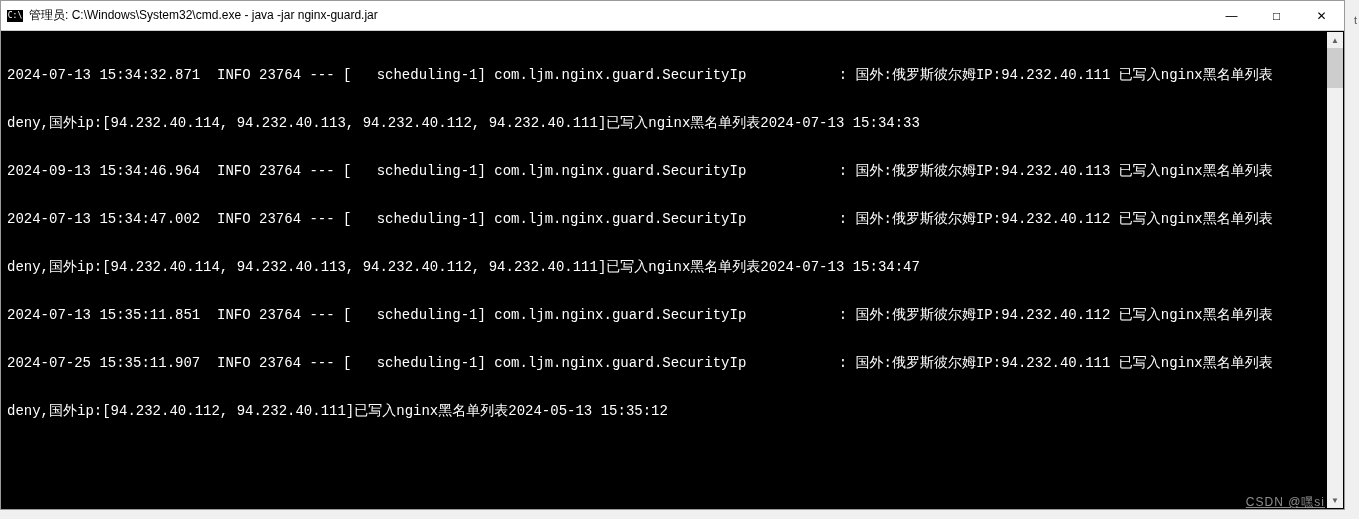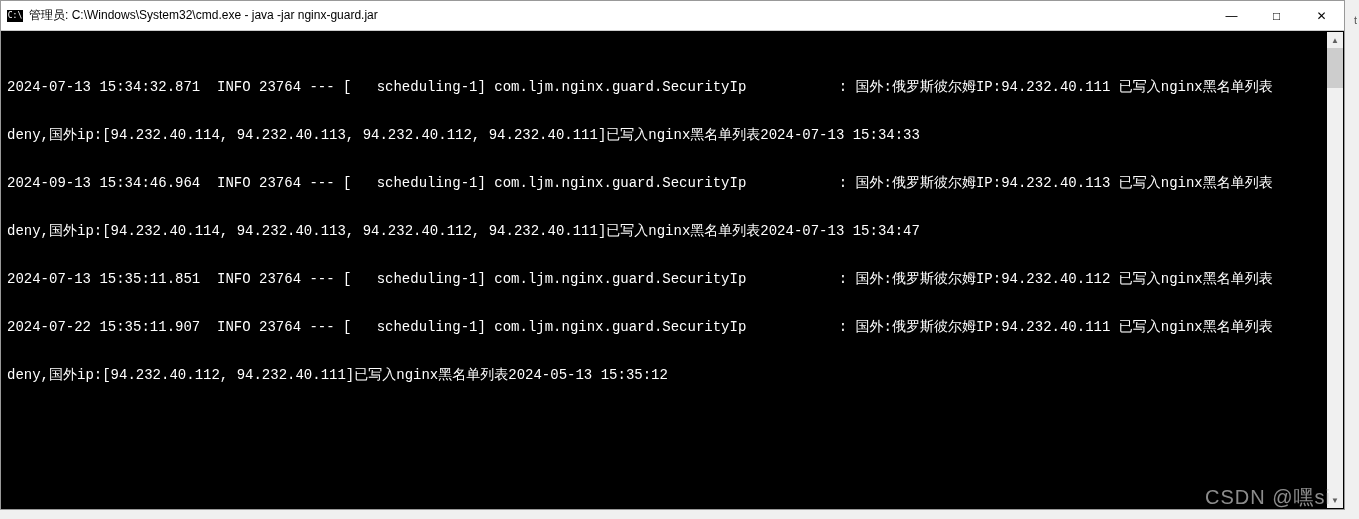--- a/index.html
+++ b/index.html
@@ -62,21 +62,21 @@
       font-size: 12px;
       font-family: "Segoe UI Symbol", sans-serif;
       cursor: pointer;
     }
     .terminal {
       background: #000000;
       color: #ffffff;
       font-family: "NSimSun", "SimSun", "Courier New", monospace;
       font-size: 14px;
       line-height: 16px;
-      padding: 16px 6px;
+      padding: 4px 6px;
       height: calc(100% - 30px);
       overflow: hidden;
       white-space: pre;
       letter-spacing: 0;
       position: relative;
     }
     .terminal-line {
       white-space: pre;
     }
     .scrollbar {
@@ -104,27 +104,28 @@
     }
     .scroll-thumb {
       position: absolute;
       top: 16px;
       width: 16px;
       height: 40px;
       background: #cdcdcd;
     }
     .watermark {
       position: absolute;
-      right: 28px;
+      right: 34px;
       bottom: 8px;
       color: rgba(200, 200, 200, 0.7);
-      font-size: 20px;
+      font-size: 12px;
       font-family: "Microsoft YaHei", sans-serif;
       letter-spacing: 1px;
       pointer-events: none;
+      text-decoration: underline;
     }
     .side-char {
       position: absolute;
       right: 2px;
       top: 14px;
       font-size: 11px;
       color: #555;
     }
   </style>
 </head>
@@ -140,23 +141,24 @@
       <div class="win-btn">—</div>
       <div class="win-btn">□</div>
       <div class="win-btn close">✕</div>
     </div>
   </div>
 
   <div class="terminal">
     <div class="terminal-line">2024-07-13 15:34:32.871  INFO 23764 --- [   scheduling-1] com.ljm.nginx.guard.SecurityIp           : 国外:俄罗斯彼尔姆IP:94.232.40.111 已写入nginx黑名单列表</div>
     <div class="terminal-line">deny,国外ip:[94.232.40.114, 94.232.40.113, 94.232.40.112, 94.232.40.111]已写入nginx黑名单列表2024-07-13 15:34:33</div>
     <div class="terminal-line">2024-09-13 15:34:46.964  INFO 23764 --- [   scheduling-1] com.ljm.nginx.guard.SecurityIp           : 国外:俄罗斯彼尔姆IP:94.232.40.113 已写入nginx黑名单列表</div>
+    <div class="terminal-line">2024-07-13 15:34:47.002  INFO 23764 --- [   scheduling-1] com.ljm.nginx.guard.SecurityIp           : 国外:俄罗斯彼尔姆IP:94.232.40.112 已写入nginx黑名单列表</div>
     <div class="terminal-line">deny,国外ip:[94.232.40.114, 94.232.40.113, 94.232.40.112, 94.232.40.111]已写入nginx黑名单列表2024-07-13 15:34:47</div>
     <div class="terminal-line">2024-07-13 15:35:11.851  INFO 23764 --- [   scheduling-1] com.ljm.nginx.guard.SecurityIp           : 国外:俄罗斯彼尔姆IP:94.232.40.112 已写入nginx黑名单列表</div>
-    <div class="terminal-line">2024-07-22 15:35:11.907  INFO 23764 --- [   scheduling-1] com.ljm.nginx.guard.SecurityIp           : 国外:俄罗斯彼尔姆IP:94.232.40.111 已写入nginx黑名单列表</div>
+    <div class="terminal-line">2024-07-25 15:35:11.907  INFO 23764 --- [   scheduling-1] com.ljm.nginx.guard.SecurityIp           : 国外:俄罗斯彼尔姆IP:94.232.40.111 已写入nginx黑名单列表</div>
     <div class="terminal-line">deny,国外ip:[94.232.40.112, 94.232.40.111]已写入nginx黑名单列表2024-05-13 15:35:12</div>
     
     
     
   </div>
 
   <div class="scrollbar">
     <div class="scroll-up">▲</div>
     <div class="scroll-thumb"></div>
     <div class="scroll-down">▼</div>

